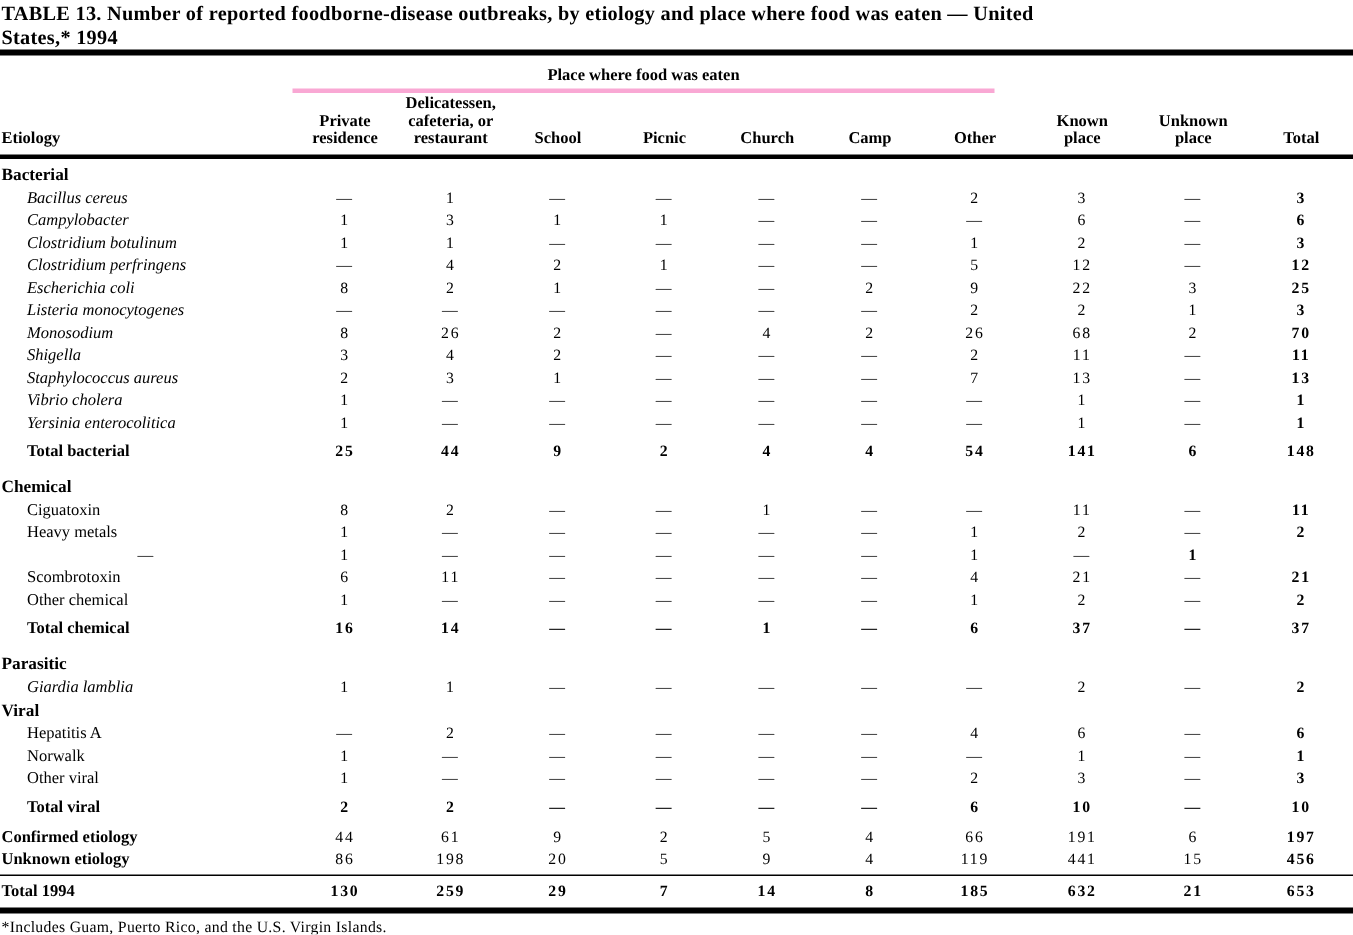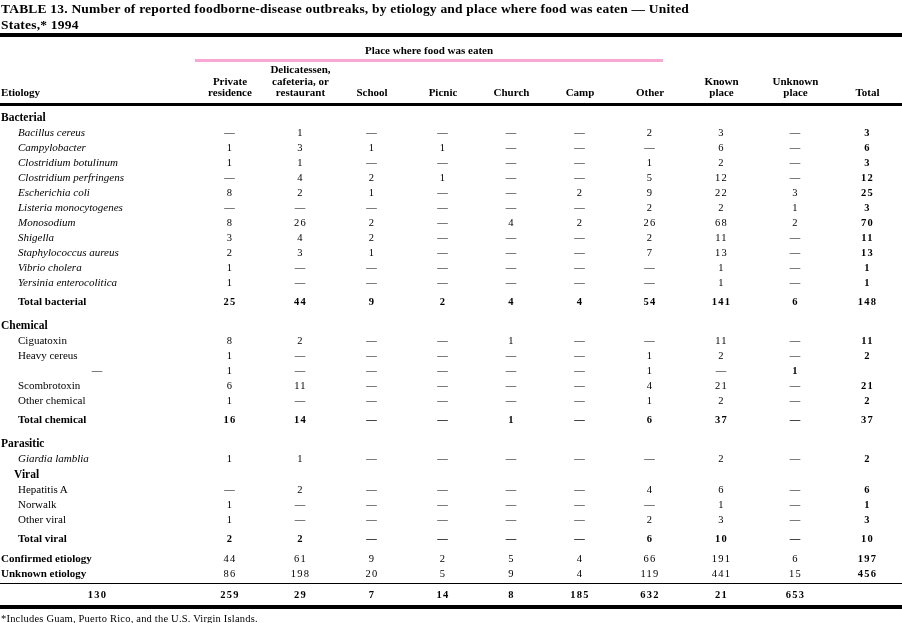--- a/index.html
+++ b/index.html
@@ -33,21 +33,21 @@
   .hcell.etio{text-align:left;padding-left:1px;}
   
   #table-rows{padding-top:4px;}
   .trow{line-height:15px;}
   .cell.lab{font-size:11px;white-space:nowrap;padding-left:1px;}
   .cell.lab.ind{padding-left:18px;}
   .cell.num{text-align:center;font-size:10.5px;letter-spacing:1.2px;}
   .cell.num.tot{font-weight:bold;}
   .t-section .lab{font-weight:bold;font-size:11.5px;}
   .t-section{margin-top:9px;}
-  .t-item + .t-section{margin-top:1px;padding-left:13px;}
+  .t-item + .t-section{margin-top:1px;}
   #table-rows > .t-section:first-child{margin-top:0;}
   .t-total{margin-top:4px;}
   .t-total .cell{font-weight:bold;}
   .t-summary .lab{font-weight:bold;}
   .t-summary.gap{margin-top:5px;}
   .t-grand{margin:3px 0;}
   .t-grand .cell{font-weight:bold;}
   .it .lab{font-style:italic;}
   .footnote{font-size:10.5px;padding:4px 0 0 1px;letter-spacing:.2px;}
 </style>
@@ -256,21 +256,21 @@
         <div class="cell num">—</div>
         <div class="cell num">—</div>
         <div class="cell num">1</div>
         <div class="cell num">—</div>
         <div class="cell num">—</div>
         <div class="cell num">11</div>
         <div class="cell num">—</div>
         <div class="cell num tot">11</div>
       </div>
       <div class="grid trow t-item">
-        <div class="cell lab ind">Heavy cereus</div>
+        <div class="cell lab ind">Heavy metals</div>
         <div class="cell num">1</div>
         <div class="cell num">—</div>
         <div class="cell num">—</div>
         <div class="cell num">—</div>
         <div class="cell num">—</div>
         <div class="cell num">—</div>
         <div class="cell num">1</div>
         <div class="cell num">2</div>
         <div class="cell num">—</div>
         <div class="cell num tot">2</div>
@@ -422,20 +422,21 @@
         <div class="cell num">441</div>
         <div class="cell num">15</div>
         <div class="cell num tot">456</div>
       </div>
     </div>
 
   <div class="rule thin"></div>
 
   <div id="grand-rows">
       <div class="grid trow t-grand">
+        <div class="cell lab">Total 1994</div>
         <div class="cell num">130</div>
         <div class="cell num">259</div>
         <div class="cell num">29</div>
         <div class="cell num">7</div>
         <div class="cell num">14</div>
         <div class="cell num">8</div>
         <div class="cell num">185</div>
         <div class="cell num">632</div>
         <div class="cell num">21</div>
         <div class="cell num tot">653</div>

